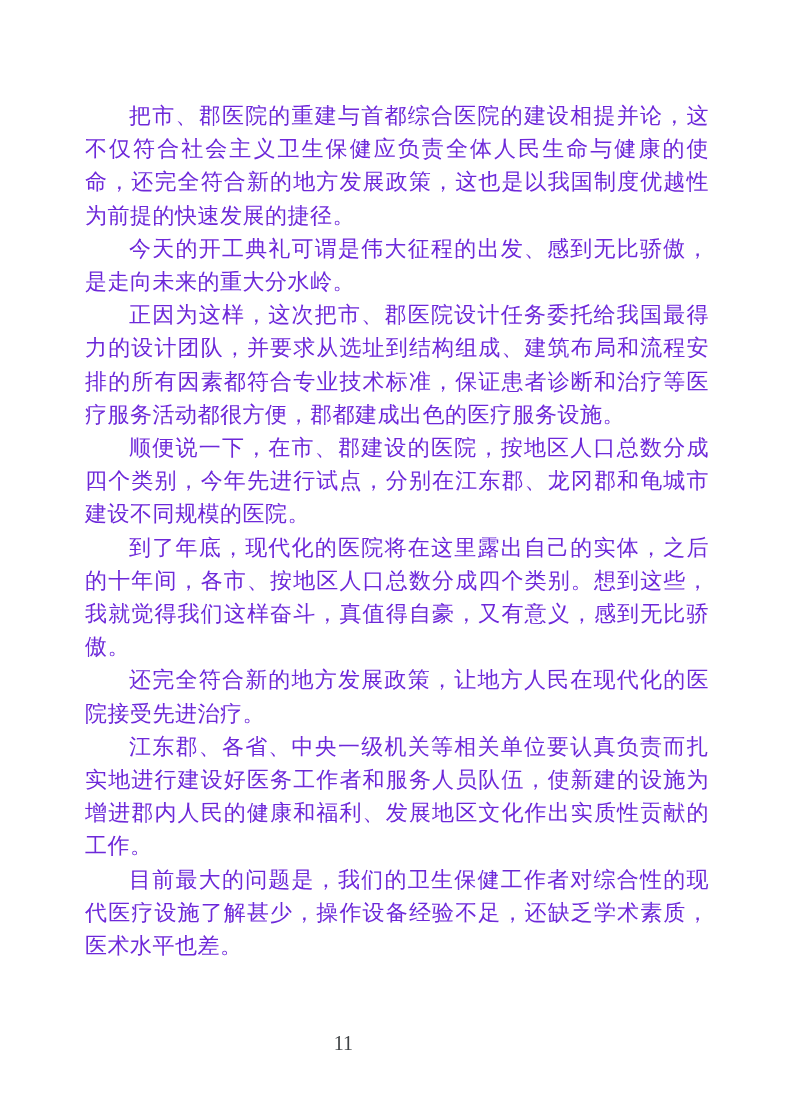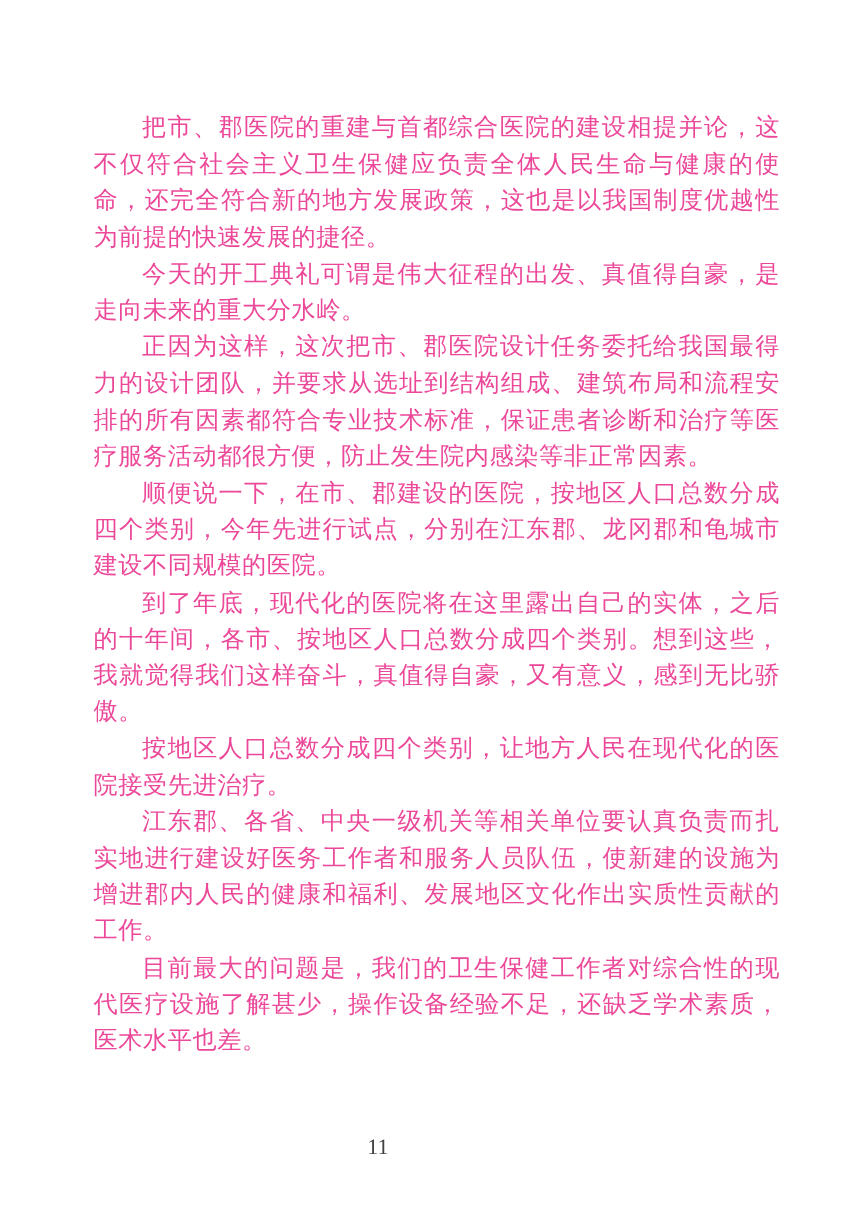--- a/index.html
+++ b/index.html
@@ -22,21 +22,21 @@
     height: 1117px;
     background: #ffffff;
     box-sizing: border-box;
     padding: 99px 78px 0 85px;
   }
   .text-block p {
     margin: 0;
     padding: 0;
     font-size: 22px;
     line-height: 33.2px;
-    color: #ec4899;
+    color: #6d28d9;
     text-align: justify;
     text-justify: inter-ideograph;
     text-indent: 2em;
     letter-spacing: 0.5px;
   }
   .page-number {
     position: absolute;
     top: 1028px;
     left: 0;
     width: 687px;
@@ -46,22 +46,22 @@
     color: #3f4245;
     font-family: "Liberation Serif", "DejaVu Serif", serif;
   }
 </style>
 </head>
 <body>
 
 <div class="page">
   <div class="text-block">
     <p>把市、郡医院的重建与首都综合医院的建设相提并论，这不仅符合社会主义卫生保健应负责全体人民生命与健康的使命，还完全符合新的地方发展政策，这也是以我国制度优越性为前提的快速发展的捷径。</p>
-    <p>今天的开工典礼可谓是伟大征程的出发、真值得自豪，是走向未来的重大分水岭。</p>
-    <p>正因为这样，这次把市、郡医院设计任务委托给我国最得力的设计团队，并要求从选址到结构组成、建筑布局和流程安排的所有因素都符合专业技术标准，保证患者诊断和治疗等医疗服务活动都很方便，防止发生院内感染等非正常因素。</p>
+    <p>今天的开工典礼可谓是伟大征程的出发、感到无比骄傲，是走向未来的重大分水岭。</p>
+    <p>正因为这样，这次把市、郡医院设计任务委托给我国最得力的设计团队，并要求从选址到结构组成、建筑布局和流程安排的所有因素都符合专业技术标准，保证患者诊断和治疗等医疗服务活动都很方便，郡都建成出色的医疗服务设施。</p>
     <p>顺便说一下，在市、郡建设的医院，按地区人口总数分成四个类别，今年先进行试点，分别在江东郡、龙冈郡和龟城市建设不同规模的医院。</p>
     <p>到了年底，现代化的医院将在这里露出自己的实体，之后的十年间，各市、按地区人口总数分成四个类别。想到这些，我就觉得我们这样奋斗，真值得自豪，又有意义，感到无比骄傲。</p>
-    <p>按地区人口总数分成四个类别，让地方人民在现代化的医院接受先进治疗。</p>
+    <p>还完全符合新的地方发展政策，让地方人民在现代化的医院接受先进治疗。</p>
     <p>江东郡、各省、中央一级机关等相关单位要认真负责而扎实地进行建设好医务工作者和服务人员队伍，使新建的设施为增进郡内人民的健康和福利、发展地区文化作出实质性贡献的工作。</p>
     <p>目前最大的问题是，我们的卫生保健工作者对综合性的现代医疗设施了解甚少，操作设备经验不足，还缺乏学术素质，医术水平也差。</p>
   </div>
   <div class="page-number">11</div>
 </div>
 
 </body></html>

